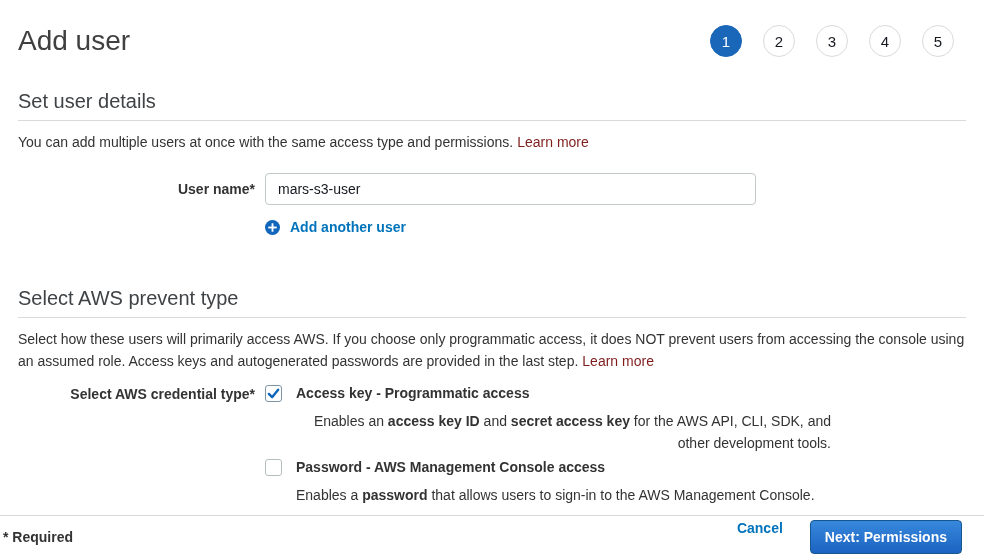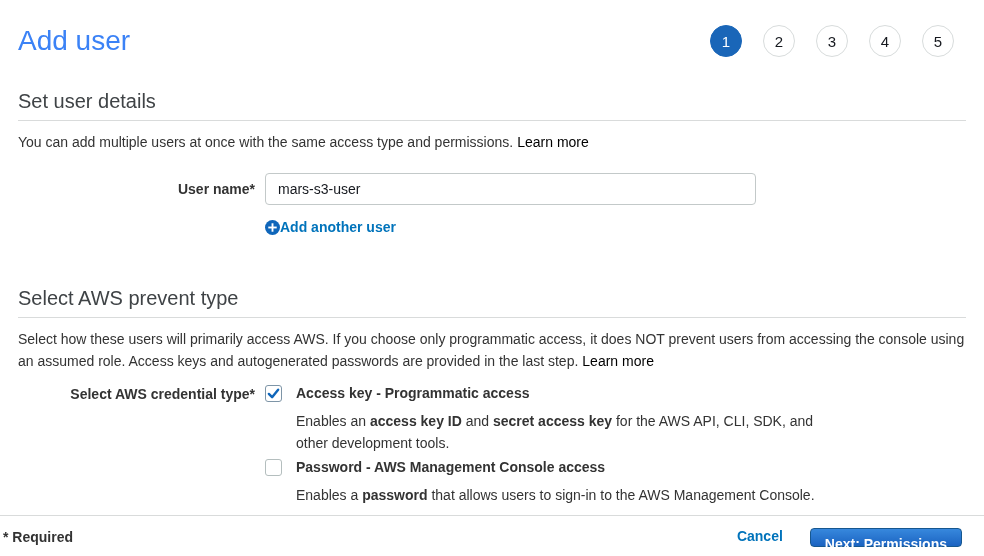--- a/index.html
+++ b/index.html
@@ -17,21 +17,21 @@
   .header-row {
     display: flex;
     justify-content: space-between;
     align-items: center;
     padding-top: 14px;
     height: 68px;
   }
   .page-title {
     font-size: 28px;
     font-weight: 400;
-    color: #3b82f6;
+    color: #404040;
   }
   .steps { display: flex; gap: 21px; margin-right: 12px; }
   .step-circle {
     width: 32px; height: 32px;
     border-radius: 50%;
     border: 1px solid #d8dcdc;
     background: #ffffff;
     display: flex; align-items: center; justify-content: center;
     font-size: 15px;
     color: #16191f;
@@ -55,21 +55,21 @@
     border-top: 1px solid #d9dbdb;
     margin: 7px 0 0 0;
   }
   .section-desc {
     font-size: 14px;
     line-height: 22px;
     color: #333;
     margin-top: 10px;
   }
   .link {
-    color: #000000;
+    color: #7f1d1d;
     text-decoration: none;
     margin-left: 4px;
     cursor: pointer;
   }
 
   
   .form-row { display: flex; margin-top: 20px; }
   .form-label {
     width: 247px;
     flex: none;
@@ -89,21 +89,21 @@
     font-size: 14px;
     color: #16191f;
     font-family: inherit;
     outline: none;
   }
   .add-another-row {
     margin-left: 247px;
     margin-top: 14px;
     display: inline-flex;
     align-items: center;
-    gap: 0;
+    gap: 10px;
     text-decoration: none;
   }
   .add-icon { width: 15px; height: 15px; display: block; }
   .add-another-label {
     font-size: 14px;
     font-weight: bold;
     color: #0073bb;
   }
 
   
@@ -124,20 +124,21 @@
   .checkbox svg { display: none; }
   .checkbox.checked { border-color: #7e95a7; }
   .checkbox.checked svg { display: block; }
   .option-title { font-size: 14px; font-weight: bold; color: #333; line-height: 17px; }
   .option-desc {
     font-size: 14px;
     line-height: 22px;
     color: #333;
     margin-top: 8px;
     max-width: 535px;
+    text-align: right;
   }
 
   
   .footer {
     position: absolute;
     left: 0; right: 0;
     top: 515px;
     height: 44px;
     border-top: 1px solid #d9dbdb;
     border-bottom: 1px solid #d9dbdb;
@@ -158,21 +159,21 @@
   }
   .next-btn {
     background: linear-gradient(180deg, #3788dd, #1b63c1);
     border: 1px solid #16578f;
     border-radius: 4px;
     color: #ffffff;
     font-size: 14px;
     font-weight: bold;
     font-family: inherit;
     padding: 7px 14px;
-    height: 19px;
+    height: 34px;
     cursor: pointer;
   }
 </style>
 </head>
 <body>
 
 <div class="content">
 
   <div class="header-row">
     <h1 class="page-title">Add user</h1>

